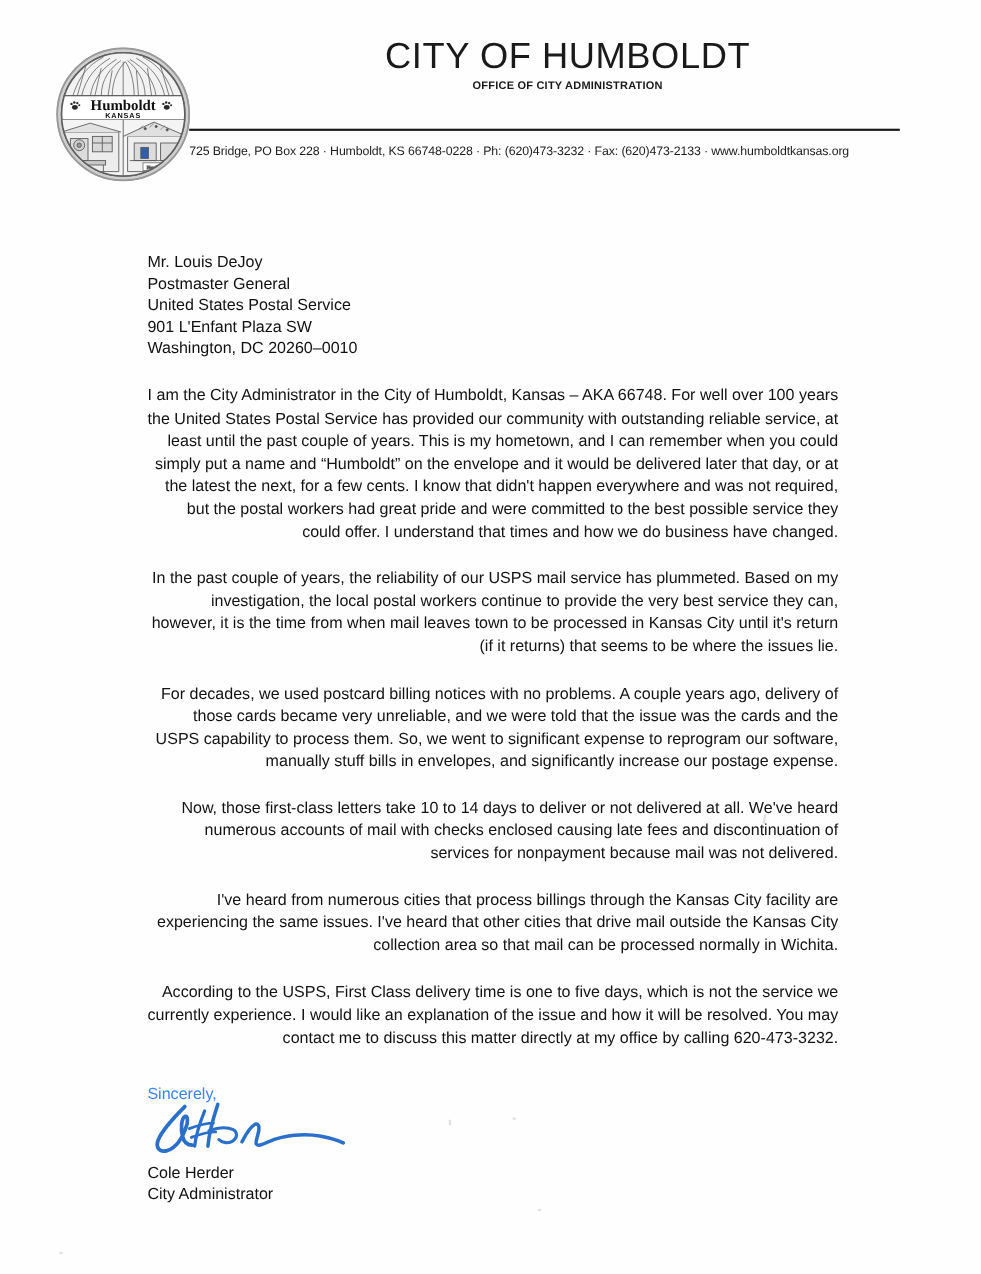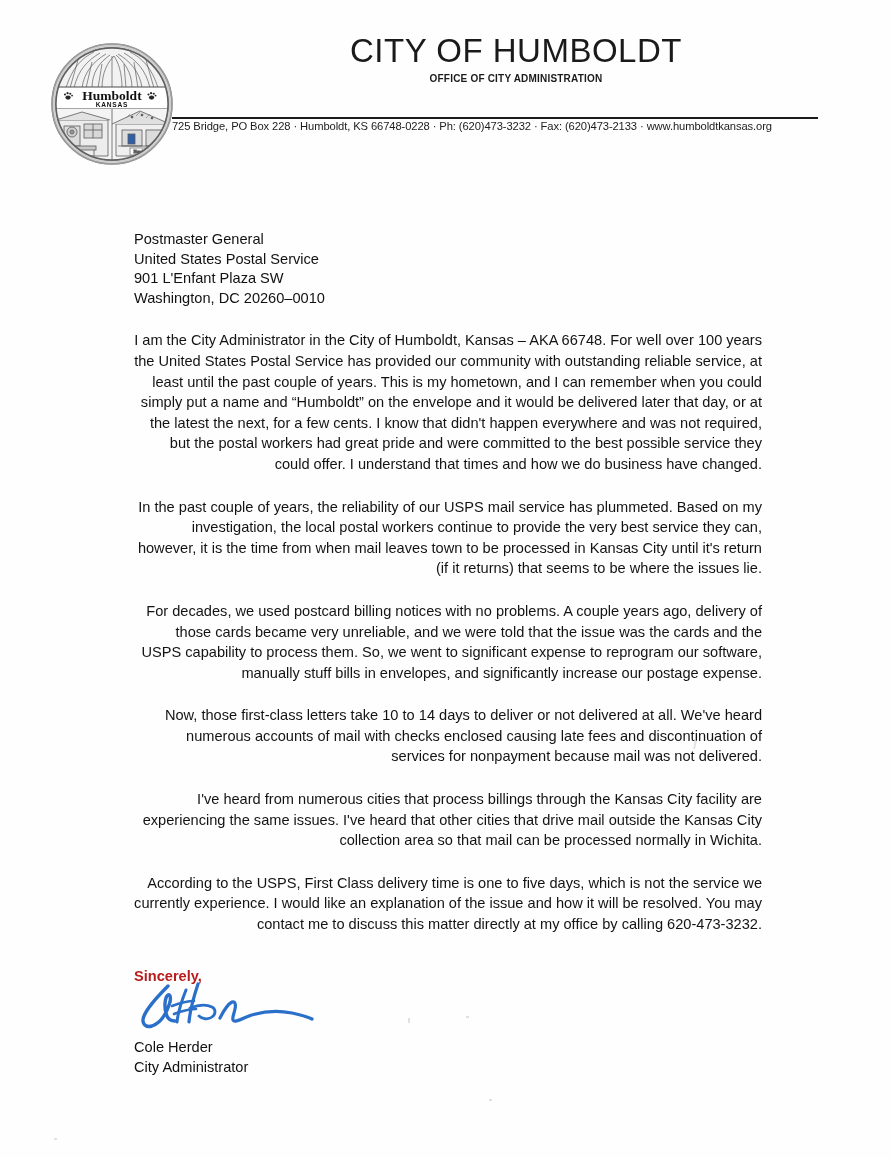--- a/index.html
+++ b/index.html
@@ -68,21 +68,21 @@
     left: 172px;
     top: 117px;
     width: 646px;
     height: 2px;
     background: #1b1b1b;
   }
 
   .head-contact {
     position: absolute;
     left: 172px;
-    top: 120px;
+    top: 132px;
     width: 650px;
     font-size: 11.2px;
     letter-spacing: -0.1px;
     color: #1c1c1c;
     white-space: nowrap;
   }
 
   
   .body-area {
     position: absolute;
@@ -118,22 +118,21 @@
     line-height: 20.6px;
     color: #131313;
     text-align: right;
     white-space: pre-line;
   }
 
   .closing {
     margin-top: 32px;
     font-size: 14.6px;
     line-height: 19.6px;
-    color: #b91c1c;
-    font-weight: bold;
+    color: #3b82f6;
   }
 
   .sig-block {
     position: relative;
     height: 52px;
   }
   .signature {
     position: absolute;
     left: 2px;
     top: -6px;
@@ -267,20 +266,21 @@
 
     <div class="head-rule"></div>
 
     <div class="head-contact">725 Bridge, PO Box 228 · Humboldt, KS 66748-0228 · Ph: (620)473-3232 · Fax: (620)473-2133 · www.humboldtkansas.org</div>
   </div>
 
   <div class="body-area">
 
 
     <div class="recipient">
+      <div>Mr. Louis DeJoy</div>
       <div>Postmaster General</div>
       <div>United States Postal Service</div>
       <div>901 L'Enfant Plaza SW</div>
       <div>Washington, DC 20260–0010</div>
     </div>
 
 
     <p class="para">I am the City Administrator in the City of Humboldt, Kansas – AKA 66748.  For well over 100 years the United States Postal Service has provided our community with outstanding reliable service, at least until the past couple of years.  This is my hometown, and I can remember when you could simply put a name and “Humboldt” on the envelope and it would be delivered later that day, or at the latest the next, for a few cents.  I know that didn't happen everywhere and was not required, but the postal workers had great pride and were committed to the best possible service they could offer.  I understand that times and how we do business have changed.</p>
     <p class="para">In the past couple of years, the reliability of our USPS mail service has plummeted.  Based on my investigation, the local postal workers continue to provide the very best service they can, however, it is the time from when mail leaves town to be processed in Kansas City until it's return (if it returns) that seems to be where the issues lie.</p>
     <p class="para">For decades, we used postcard billing notices with no problems.  A couple years ago, delivery of those cards became very unreliable, and we were told that the issue was the cards and the USPS capability to process them.  So, we went to significant expense to reprogram our software, manually stuff bills in envelopes, and significantly increase our postage expense.</p>

